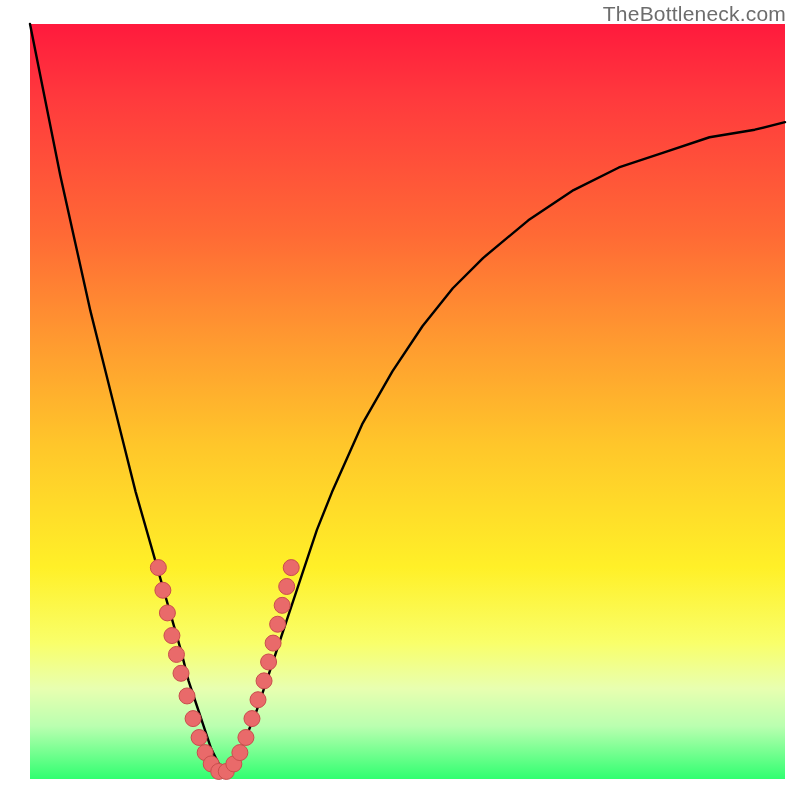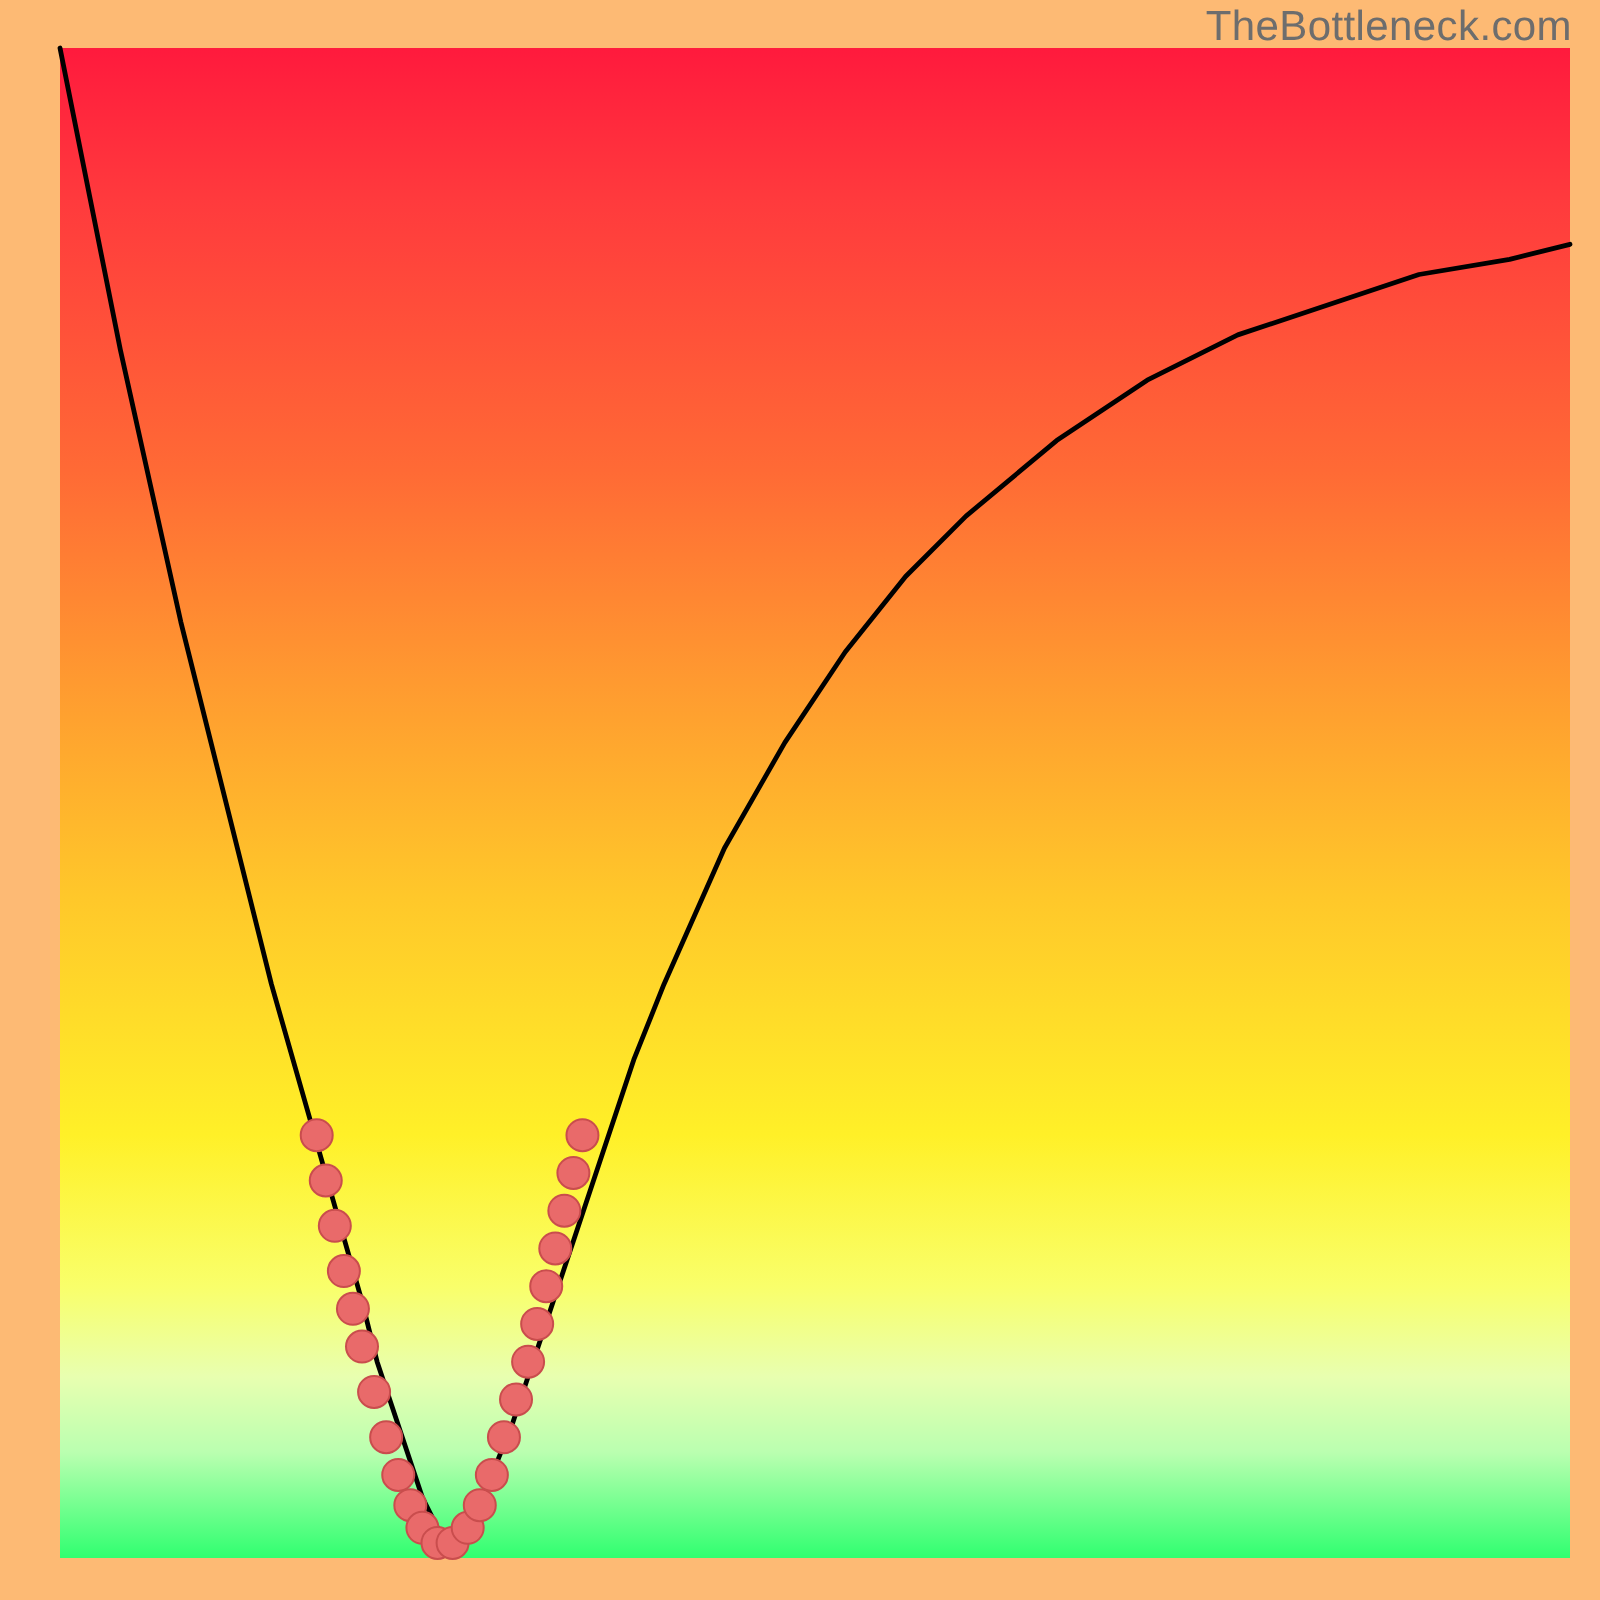--- a/index.html
+++ b/index.html
@@ -7,21 +7,21 @@
     padding: 0;
     width: 800px;
     height: 800px;
     background: #000000;
     overflow: hidden;
   }
   .stage {
     position: relative;
     width: 800px;
     height: 800px;
-    background: #fdba74;
+    background: #ffffff;
   }
   .plot {
     position: absolute;
     left: 30px;
     top: 24px;
     width: 755px;
     height: 755px;
     
     background: linear-gradient(
       to bottom,

